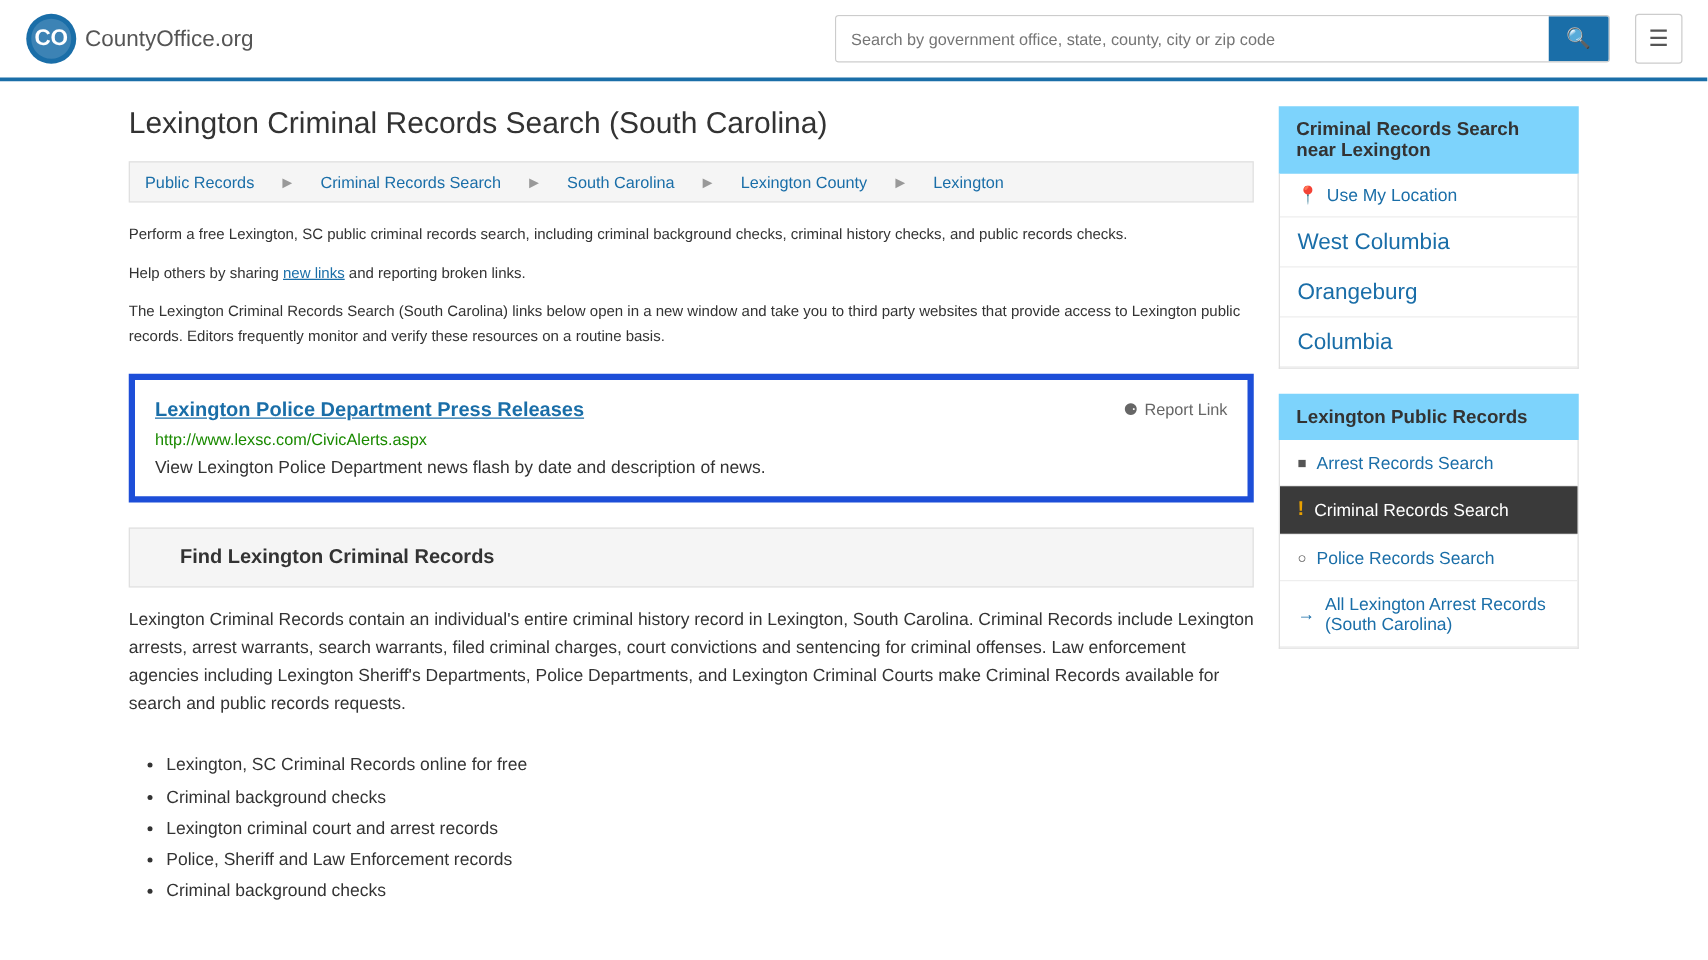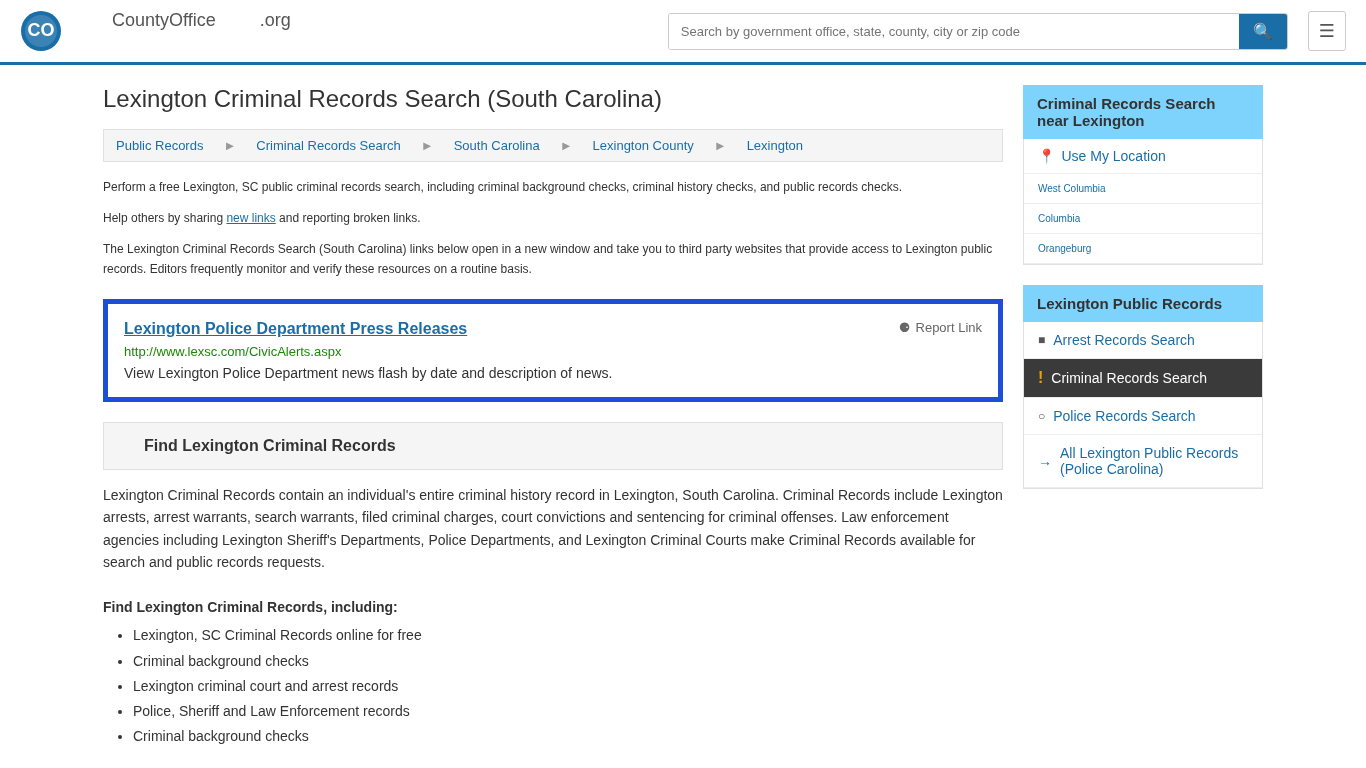--- a/index.html
+++ b/index.html
@@ -9,37 +9,36 @@
     .header {
       background: #fff;
       border-bottom: 3px solid #1a6ea8;
       padding: 10px 20px;
       display: flex;
       align-items: center;
       gap: 20px;
     }
     .logo-area {
       display: flex;
-      align-items: flex-start;
+      align-items: center;
       gap: 6px;
       text-decoration: none;
     }
     .logo-icon {
       width: 42px;
       height: 42px;
     }
     .logo-text {
       font-size: 18px;
       color: #1a6ea8;
       font-weight: bold;
     }
     .logo-text span {
       color: #555;
       font-weight: normal;
-      margin-left: 44px;
     }
     .search-bar {
       flex: 1;
       display: flex;
       max-width: 620px;
       margin-left: auto;
       border: 1px solid #ccc;
       border-radius: 3px;
       overflow: hidden;
     }
@@ -198,21 +197,21 @@
       border-top: none;
     }
     .sidebar-location-item {
       padding: 0;
     }
     .sidebar-location-item a {
       display: block;
       padding: 9px 14px;
       color: #1a6ea8;
       text-decoration: none;
-      font-size: 10px;
+      font-size: 18px;
       border-bottom: 1px solid #eee;
     }
     .use-my-location {
       display: flex;
       align-items: center;
       gap: 6px;
       padding: 9px 14px;
       color: #1a6ea8;
       font-size: 14px;
       cursor: pointer;
@@ -308,21 +307,20 @@
       <div class="resource-url">http://www.lexsc.com/CivicAlerts.aspx</div>
       <div class="resource-desc">View Lexington Police Department news flash by date and description of news.</div>
     </div>
 
     <div class="find-section">
       <h2 class="find-section-title">Find Lexington Criminal Records</h2>
     </div>
 
     <p class="find-body">Lexington Criminal Records contain an individual's entire criminal history record in Lexington, South Carolina. Criminal Records include Lexington arrests, arrest warrants, search warrants, filed criminal charges, court convictions and sentencing for criminal offenses. Law enforcement agencies including Lexington Sheriff's Departments, Police Departments, and Lexington Criminal Courts make Criminal Records available for search and public records requests.</p>
 
-    <p class="find-including">Find Lexington Criminal Records, including:</p>
     <ul class="find-list">
       <li>Lexington, SC Criminal Records online for free</li>
       <li>Criminal background checks</li>
       <li>Lexington criminal court and arrest records</li>
       <li>Police, Sheriff and Law Enforcement records</li>
       <li>Criminal background checks</li>
     </ul>
 
   </main>
 
@@ -334,24 +332,24 @@
         <li>
           <div class="use-my-location">
             <span>📍</span>
             <span>Use My Location</span>
           </div>
         </li>
         <li class="sidebar-location-item">
           <a href="#">West Columbia</a>
         </li>
         <li class="sidebar-location-item">
+          <a href="#">Orangeburg</a>
+        </li>
+        <li class="sidebar-location-item">
           <a href="#">Columbia</a>
-        </li>
-        <li class="sidebar-location-item">
-          <a href="#">Orangeburg</a>
         </li>
       </ul>
     </div>
 
     <div class="sidebar-section">
       <div class="sidebar-header">Lexington Public Records</div>
       <ul class="sidebar-records-list">
         <li class="sidebar-records-item">
           <a href="#">
             <span style="color:#555;font-size:12px;">■</span>
@@ -366,21 +364,21 @@
         </li>
         <li class="sidebar-records-item">
           <a href="#">
             <span style="color:#555;font-size:12px;">○</span>
             <span>Police Records Search</span>
           </a>
         </li>
         <li class="sidebar-records-item sidebar-all-link">
           <a href="#">
             <span style="color:#1a6ea8;">→</span>
-            <span>All Lexington Public Records (Police Carolina)</span>
+            <span>All Lexington Arrest Records (South Carolina)</span>
           </a>
         </li>
       </ul>
     </div>
 
   </aside>
 
 </div>
 
 </body></html>

